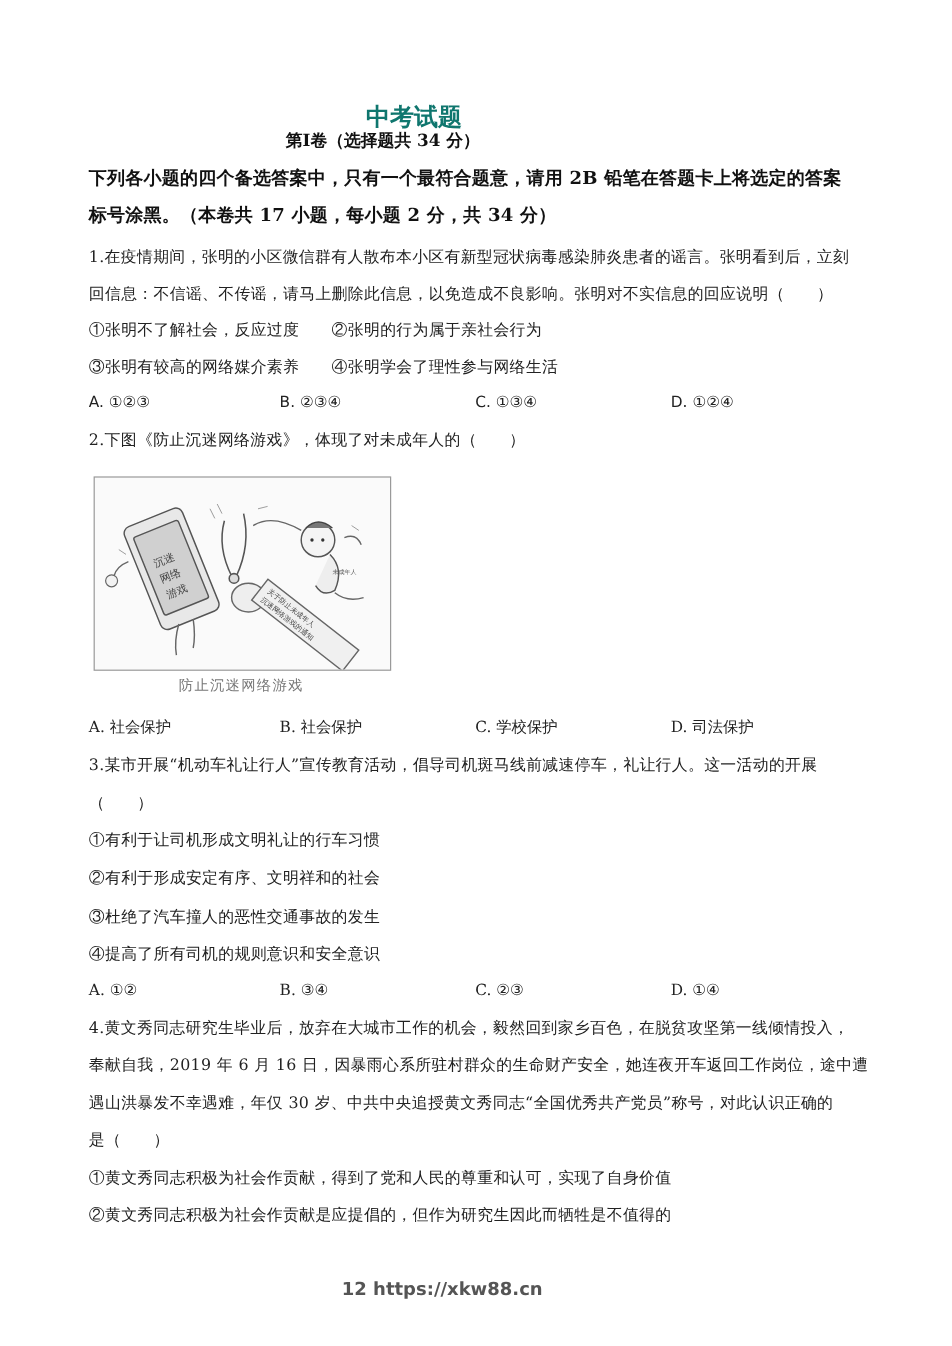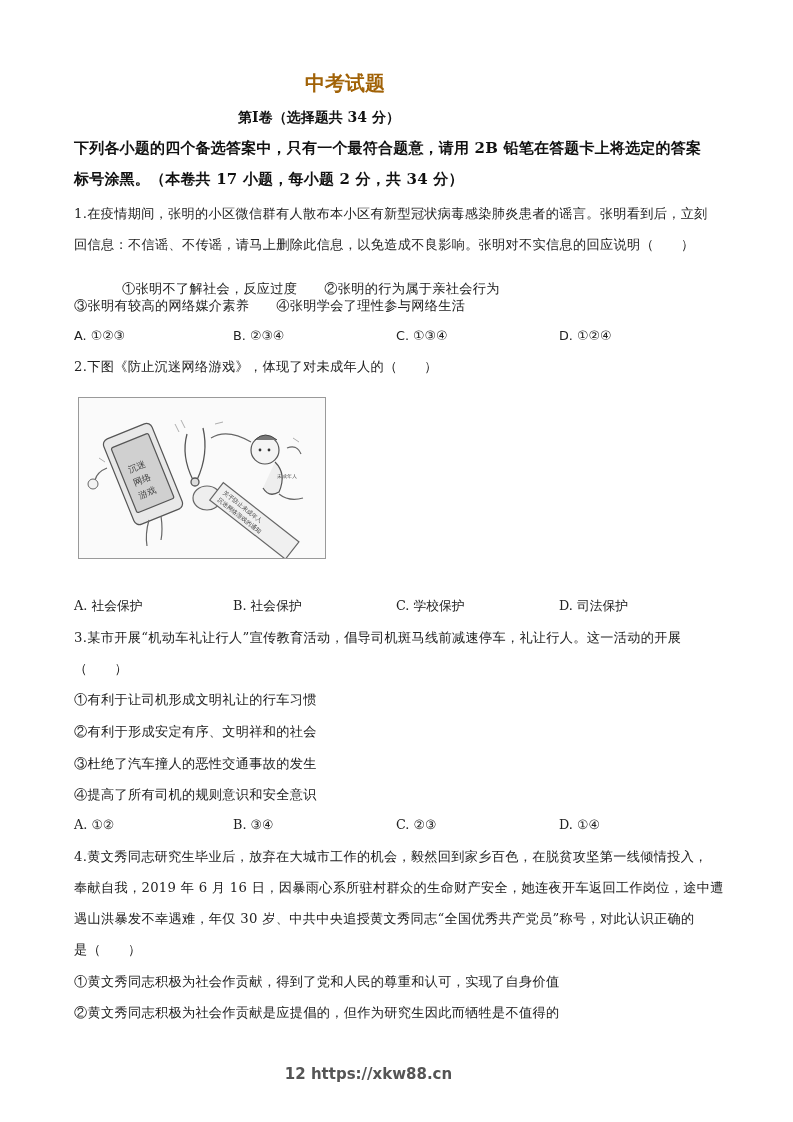--- a/index.html
+++ b/index.html
@@ -10,24 +10,24 @@
     body {
       width: 793px;
       height: 1122px;
       position: relative;
       overflow: hidden;
       font-family: "DejaVu Serif", "Liberation Serif", serif;
       color: #1a1a1a;
     }
     .abs { position: absolute; white-space: nowrap; }
     .title {
-      left: 0; width: 690px; top: 70px;
+      left: 0; width: 690px; top: 84px;
       text-align: center;
       font-size: 20px; font-weight: bold;
-      color: #a16207;
+      color: #0f766e;
     }
     .subtitle {
       left: 0; width: 638px; top: 109px;
       text-align: center;
       font-size: 14px; font-weight: bold;
       color: #111;
     }
     .instr {
       left: 74px; font-size: 15px; font-weight: bold; color: #111;
       letter-spacing: 0.2px;
@@ -72,21 +72,21 @@
 <body>
 
 <div class="abs title">中考试题</div>
 <div class="abs subtitle">第Ⅰ卷（选择题共 34 分）</div>
 <div class="abs instr" style="top:139px;">下列各小题的四个备选答案中，只有一个最符合题意，请用 2B 铅笔在答题卡上将选定的答案</div>
 <div class="abs instr" style="top:170px;">标号涂黑。（本卷共 17 小题，每小题 2 分，共 34 分）</div>
 
 <div>
   <div class="abs line" style="top:205px;">1.在疫情期间，张明的小区微信群有人散布本小区有新型冠状病毒感染肺炎患者的谣言。张明看到后，立刻</div>
   <div class="abs line" style="top:236px;">回信息：不信谣、不传谣，请马上删除此信息，以免造成不良影响。张明对不实信息的回应说明（　　）</div>
-  <div class="abs line" style="top:280px;margin-left:48px;">①张明不了解社会，反应过度　　②张明的行为属于亲社会行为</div>
+  <div class="abs line" style="top:266px;">①张明不了解社会，反应过度　　②张明的行为属于亲社会行为</div>
   <div class="abs line" style="top:297px;">③张明有较高的网络媒介素养　　④张明学会了理性参与网络生活</div>
   <div class="abs opt opt-sans" style="left:74px; top:328px;">A. ①②③</div>
   <div class="abs opt opt-sans" style="left:233px; top:328px;">B. ②③④</div>
   <div class="abs opt opt-sans" style="left:396px; top:328px;">C. ①③④</div>
   <div class="abs opt opt-sans" style="left:559px; top:328px;">D. ①②④</div>
 </div>
 
 <div>
   <div class="abs line" style="top:358px;">2.下图《防止沉迷网络游戏》，体现了对未成年人的（　　）</div>
 
@@ -135,20 +135,21 @@
 
         <g stroke="#999" stroke-width="0.8">
           <line x1="96" y1="26" x2="100" y2="34"></line>
           <line x1="102" y1="22" x2="106" y2="30"></line>
           <line x1="136" y1="26" x2="144" y2="24"></line>
           <line x1="214" y1="40" x2="220" y2="44"></line>
           <line x1="20" y1="60" x2="26" y2="64"></line>
         </g>
       </svg>
     </div>
+    <div class="figure-caption">防止沉迷网络游戏</div>
   </div>
 
   <div class="abs opt" style="left:74px; top:598px;">A.  社会保护</div>
   <div class="abs opt" style="left:233px; top:598px;">B.  社会保护</div>
   <div class="abs opt" style="left:396px; top:598px;">C.  学校保护</div>
   <div class="abs opt" style="left:559px; top:598px;">D.  司法保护</div>
 </div>
 
 <div>
   <div class="abs line" style="top:629px;">3.某市开展“机动车礼让行人”宣传教育活动，倡导司机斑马线前减速停车，礼让行人。这一活动的开展</div>

